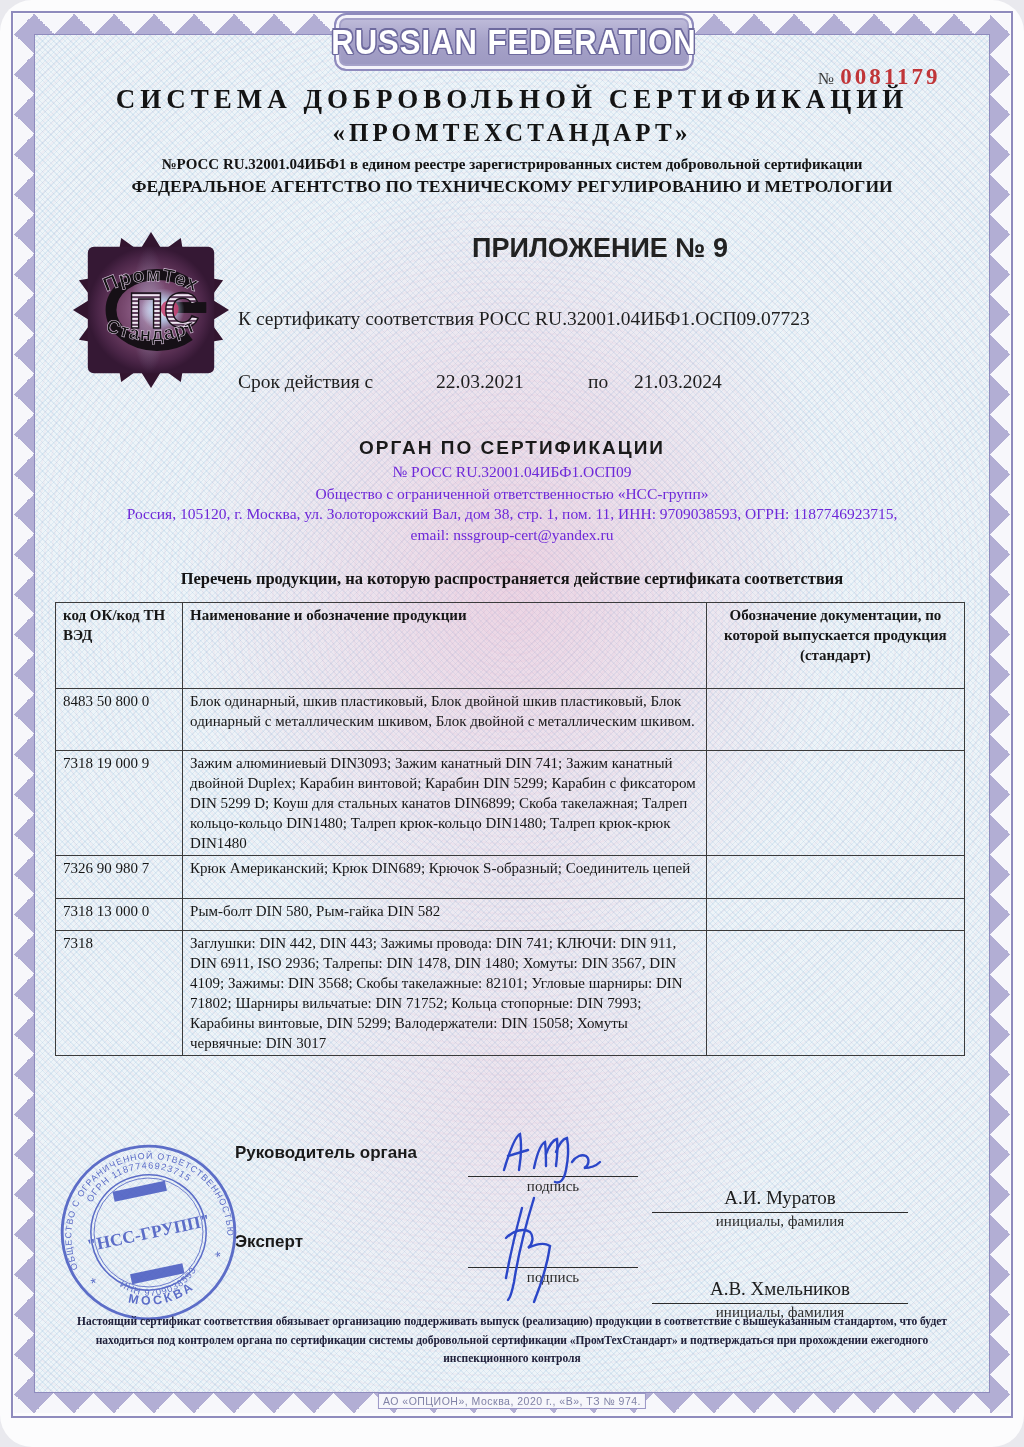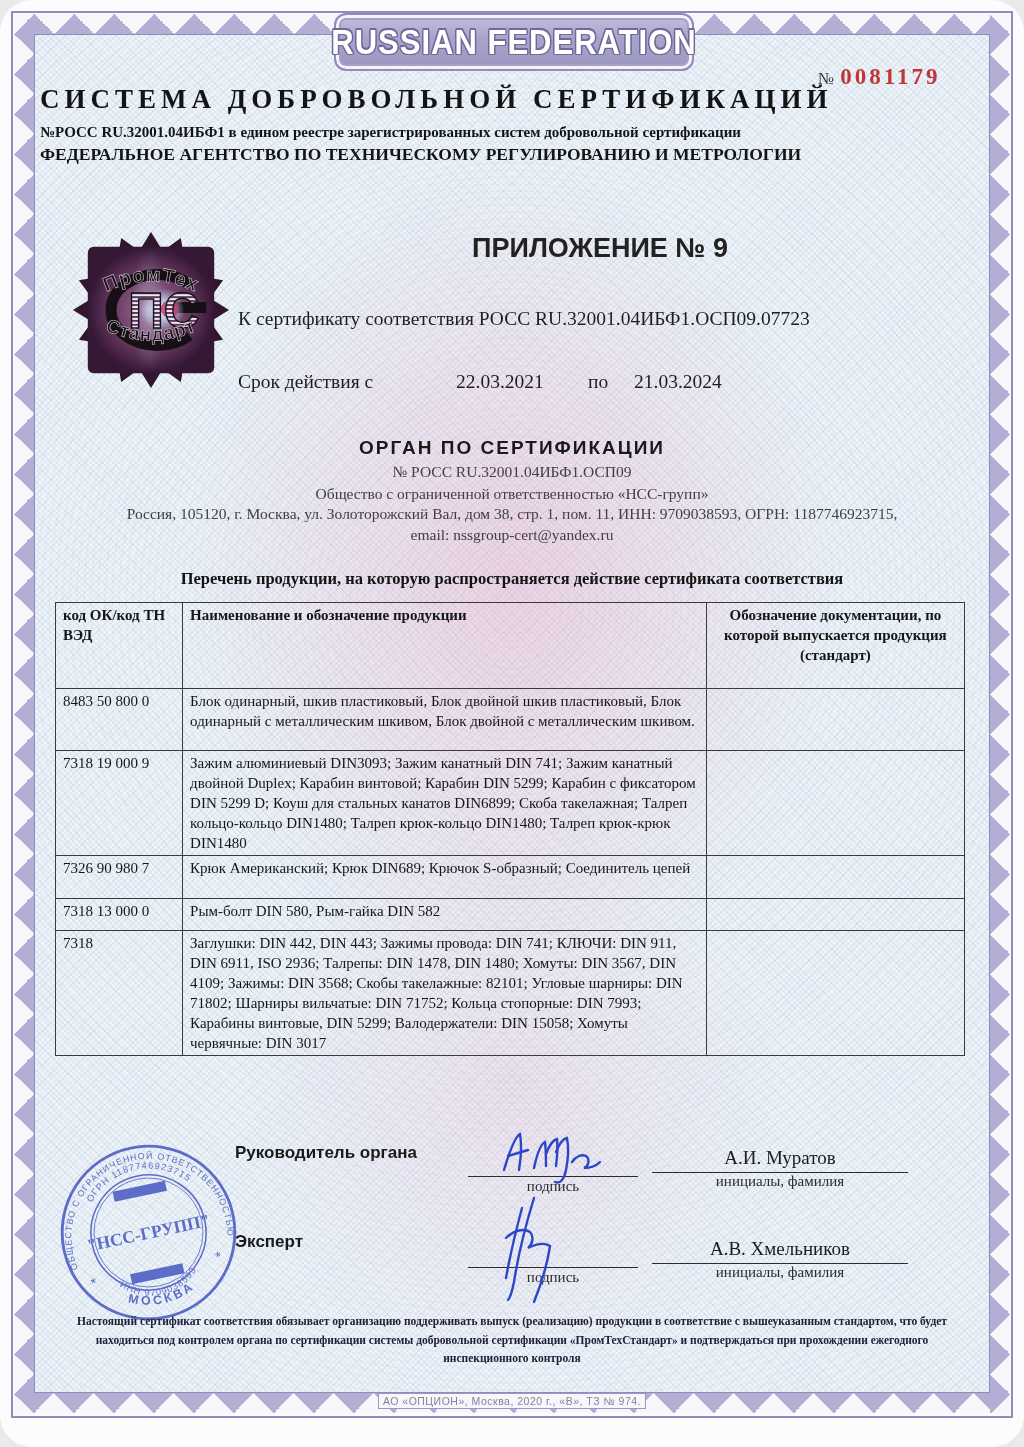--- a/index.html
+++ b/index.html
@@ -45,35 +45,35 @@
     letter-spacing:1px;color:#ffffff;transform:scaleY(1.15);white-space:nowrap;
     text-shadow:-1.5px 0 #6e6a9e,1.5px 0 #6e6a9e,0 -1.5px #6e6a9e,0 1.5px #6e6a9e,
       1px 1px #6e6a9e,-1px -1px #6e6a9e,1px -1px #6e6a9e,-1px 1px #6e6a9e;
   }
   
   .serial{position:absolute;left:818px;top:64px;z-index:3;white-space:nowrap;}
   .serial .no{font-size:17px;color:#3a3a3a;margin-right:6px;}
   .serial .digits{font-size:23px;color:#c03538;letter-spacing:3px;font-weight:bold;}
   
   .abs{position:absolute;z-index:3;}
-  .hdr{left:40px;right:40px;top:84px;color:#141414;}
+  .hdr{left:40px;right:40px;top:84px;text-align:center;color:#141414;}
   .hdr-line1{font-size:27px;font-weight:bold;letter-spacing:5px;}
   .hdr-line2{font-size:25px;font-weight:bold;letter-spacing:4px;margin-top:4px;}
   .hdr-line3{font-size:15px;font-weight:bold;margin-top:9px;}
   .hdr-line4{font-size:17.5px;font-weight:bold;margin-top:3px;}
   
   .annex-title{left:260px;width:680px;top:233px;text-align:center;
     font-family:"Liberation Sans",sans-serif;font-weight:bold;font-size:27px;color:#222;}
   .cert-ref{left:238px;top:305px;font-size:19.5px;line-height:27px;color:#1e1e1e;}
   .validity{top:371px;font-size:19.5px;color:#1e1e1e;}
-  .v-label{left:238px;} .v-from{left:456px;} .v-po{left:588px;} .v-to{left:634px;}
+  .v-label{left:238px;} .v-from{left:436px;} .v-po{left:588px;} .v-to{left:634px;}
   
   .org-title{left:40px;right:40px;top:437px;text-align:center;
     font-family:"Liberation Sans",sans-serif;font-weight:bold;font-size:19px;letter-spacing:2px;color:#1a1a1a;}
-  .org-line{left:40px;right:40px;text-align:center;font-size:15.5px;color:#404040;}
+  .org-line{left:40px;right:40px;text-align:center;font-size:15.5px;color:#6d28d9;}
   .org-no{top:463px;} .org-company{top:485px;} .org-address{top:505px;} .org-email{top:526px;}
   .products-heading{left:40px;right:40px;top:569px;text-align:center;font-weight:bold;font-size:16.5px;color:#141414;}
   
   .ptable{position:absolute;left:55px;top:602px;width:910px;z-index:3;
     border-collapse:collapse;font-size:15px;line-height:20px;color:#161616;}
   .ptable th,.ptable td{border:1px solid #3b3b3b;padding:2px 7px;vertical-align:top;background:transparent;}
   .ptable th{font-weight:bold;text-align:left;}
   .ptable thead tr{height:86px;}
   .ptable th.c1{width:116px;} .ptable th.c2{width:528px;}
   .ptable th.c3{width:250px;text-align:center;}
@@ -83,21 +83,21 @@
   .ptable tbody tr:nth-of-type(4){height:32px;margin-left:25px;}
   .ptable tbody tr:nth-of-type(5){height:108px;}
   
   .sig-label{font-family:"Liberation Sans",sans-serif;font-weight:bold;font-size:17px;color:#1a1a1a;}
   .lbl-head{left:235px;top:1143px;} .lbl-expert{left:235px;top:1232px;}
   .sig-line{width:170px;border-top:1.3px solid #2c2c2c;text-align:center;}
   .sl1{left:468px;top:1176px;} .sl2{left:468px;top:1267px;}
   .sig-caption{font-size:15px;color:#2c2c2c;}
   .name-block{width:256px;text-align:center;}
   .nb1{left:652px;top:1147px;} .nb2{left:652px;top:1238px;}
-  .name-text{font-size:19px;color:#1d1d1d;border-bottom:1.3px solid #2c2c2c;padding-bottom:3px;}
+  .name-text{font-size:19px;color:#1d1d1d;border-bottom:1.3px solid #2c2c2c;padding-bottom:3px;margin-top:40px;}
   .sig-svg{position:absolute;z-index:4;}
   .sg1{left:494px;top:1126px;} .sg2{left:498px;top:1194px;}
   .stamp{position:absolute;left:56px;top:1140px;z-index:3;opacity:.88;}
   .hologram{position:absolute;left:72px;top:229px;z-index:3;}
   
   .disclaimer{left:62px;right:62px;top:1312px;text-align:center;
     font-weight:bold;font-size:11.5px;line-height:1.62;color:#20203a;}
   .print-box{position:absolute;left:50%;transform:translateX(-50%);top:1393px;z-index:5;
     background:#f6f6fb;border:1px solid #9a96c6;padding:1px 4px;white-space:nowrap;
     font-family:"Liberation Sans",sans-serif;font-size:10.5px;color:#8082a6;letter-spacing:.5px;}
@@ -117,20 +117,21 @@
   <div class="banner">
     <span class="banner-text">RUSSIAN FEDERATION</span>
   </div>
 
   <div class="serial">
     <span class="no">№</span><span class="digits">0081179</span>
   </div>
 
   <div class="abs hdr">
     <div class="hdr-line1">СИСТЕМА ДОБРОВОЛЬНОЙ СЕРТИФИКАЦИЙ</div>
+    <div class="hdr-line2">«ПРОМТЕХСТАНДАРТ»</div>
     <div class="hdr-line3">№РОСС RU.32001.04ИБФ1 в едином реестре зарегистрированных систем добровольной сертификации</div>
     <div class="hdr-line4">ФЕДЕРАЛЬНОЕ АГЕНТСТВО ПО ТЕХНИЧЕСКОМУ РЕГУЛИРОВАНИЮ И МЕТРОЛОГИИ</div>
   </div>
 
   <svg class="hologram" width="158" height="162" viewBox="0 0 160 160">
     <defs>
       <radialGradient id="gHolo" cx="50%" cy="50%">
         <stop offset="0%" stop-color="#b89ac0"></stop>
         <stop offset="22%" stop-color="#8d5e86"></stop>
         <stop offset="55%" stop-color="#6e3f64"></stop>

